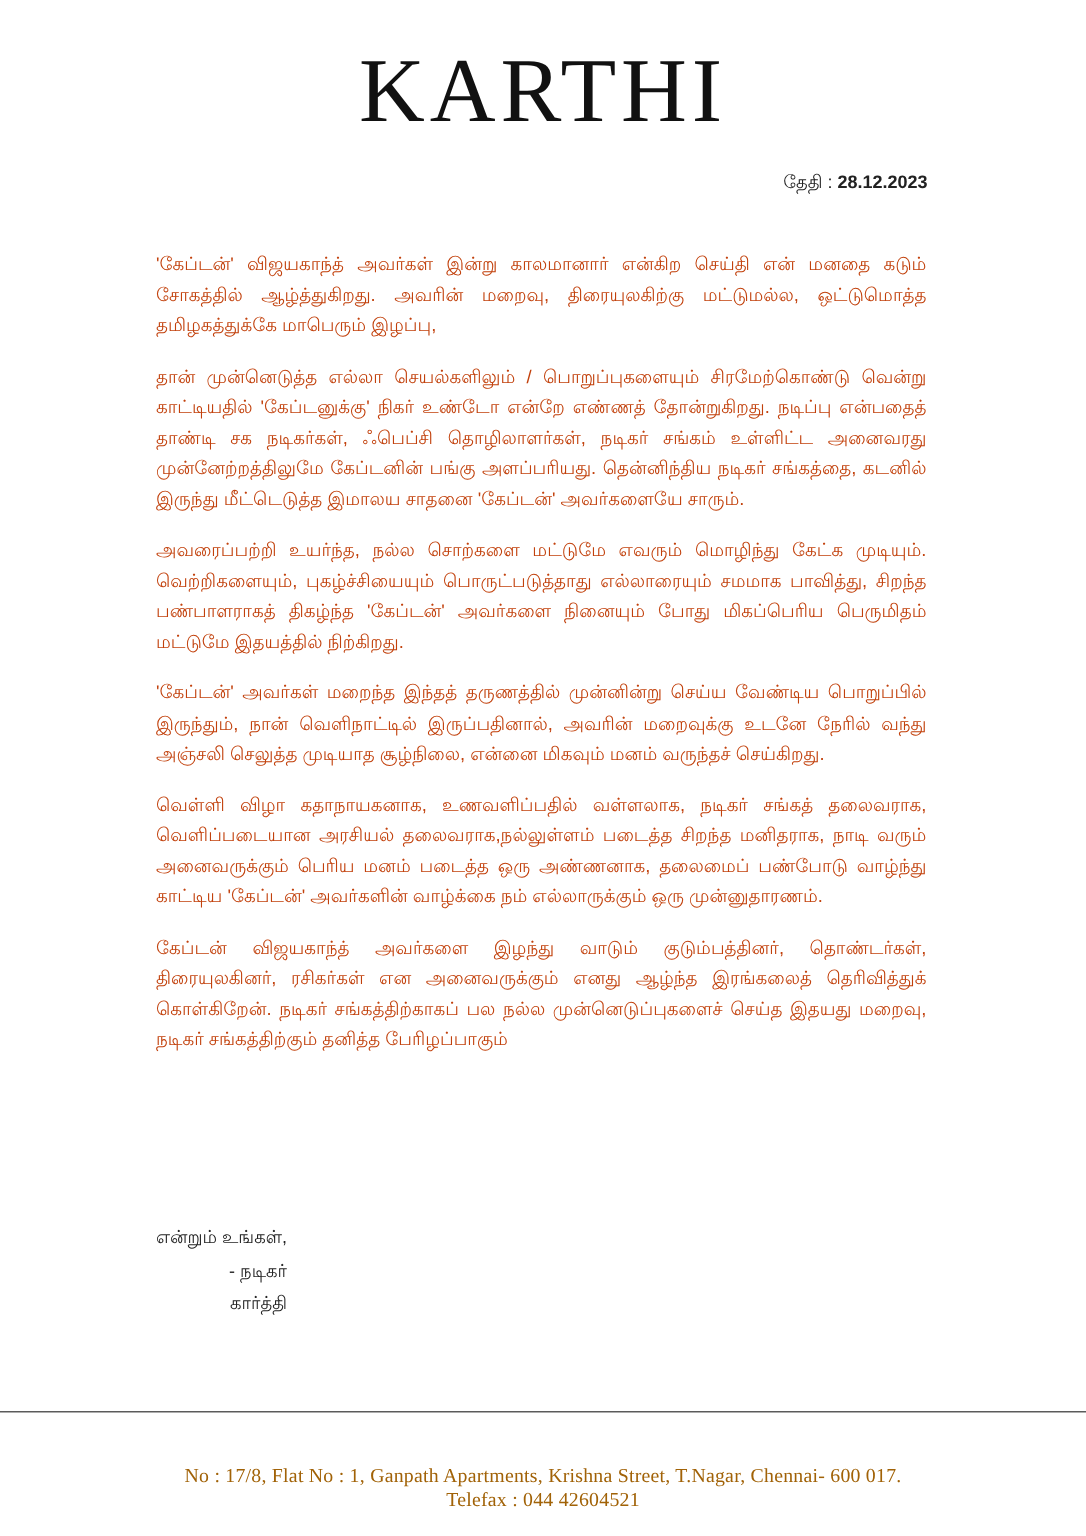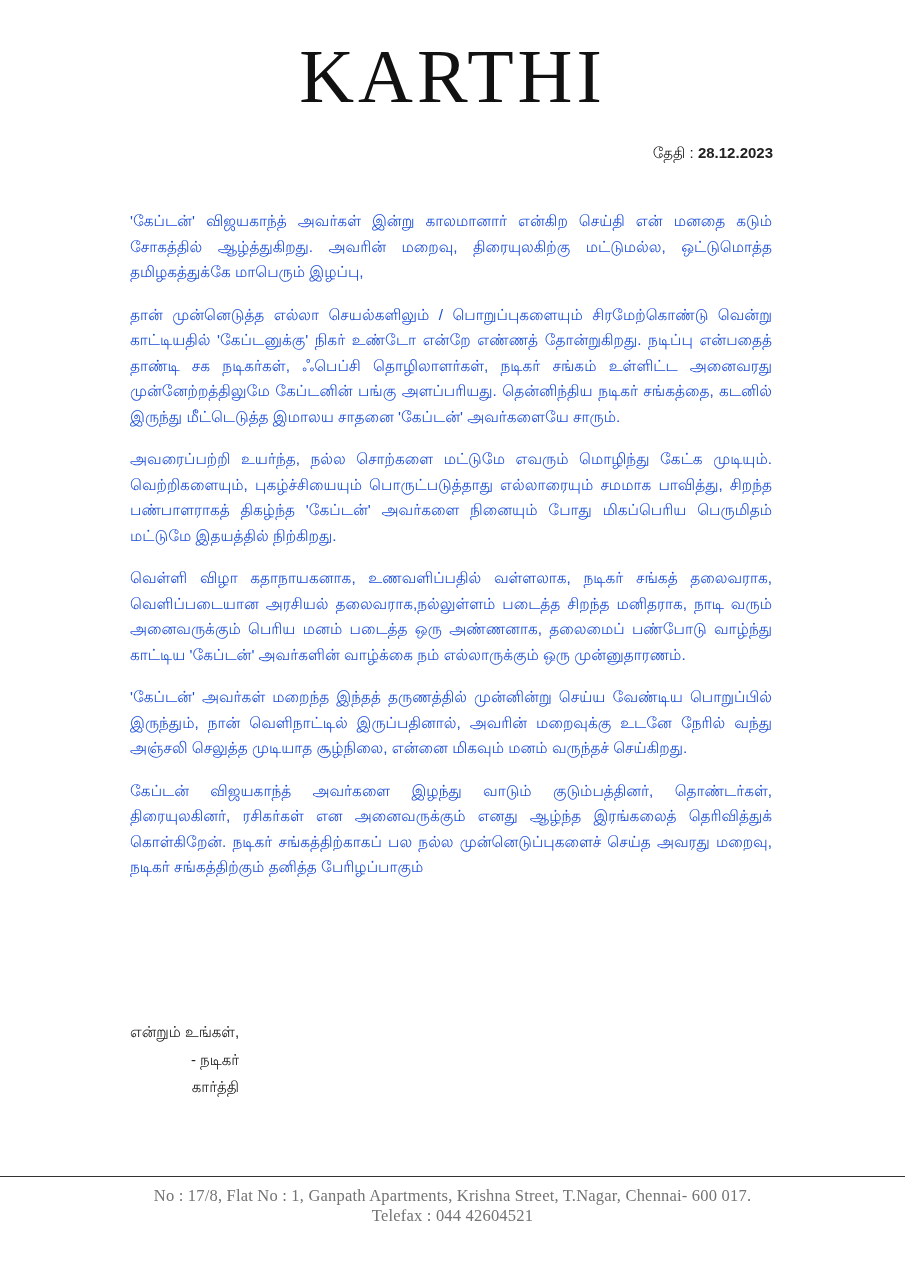--- a/index.html
+++ b/index.html
@@ -14,53 +14,53 @@
     font-weight: normal;
   }
   .date {
     position: absolute; top: 144px; right: 132px;
     font-family: "Liberation Sans", sans-serif; font-size: 15px; color: #222;
   }
   .date .val { font-weight: bold; }
   .body {
     position: absolute; top: 208px; left: 130px; width: 642px;
     font-family: "Liberation Sans", "DejaVu Sans", sans-serif;
-    font-size: 15.3px; line-height: 25.5px; color: #1d4ed8;
+    font-size: 15.3px; line-height: 25.5px; color: #c2410c;
   }
   .para { margin: 0 0 17px 0; text-align: justify; }
   .signoff { position: absolute; top: 1018px; left: 130px;
     font-family: "Liberation Sans", "DejaVu Sans", sans-serif; font-size: 15px; line-height: 27.5px; color: #222; }
   .signoff div { margin: 0; text-align: right; }
   .rule {
     position: absolute; top: 1176px; left: 0; width: 905px; height: 0;
     border-top: 1.5px solid #333;
   }
   .footer {
-    position: absolute; top: 1186px; left: 0; width: 905px; text-align: center;
+    position: absolute; top: 1220px; left: 0; width: 905px; text-align: center;
     font-family: "Liberation Serif", "DejaVu Serif", serif; font-size: 16.5px; line-height: 20px;
-    color: #737373; letter-spacing: 0.2px;
+    color: #a16207; letter-spacing: 0.2px;
   }
 </style>
 </head>
 <body>
 
 <div class="letterhead">KARTHI</div>
 
 <div class="date">
   <span>தேதி :</span>
   <span class="val">28.12.2023</span>
 </div>
 
 <div class="body">
   <p class="para">'கேப்டன்' விஜயகாந்த் அவர்கள் இன்று காலமானார் என்கிற செய்தி என் மனதை கடும் சோகத்தில் ஆழ்த்துகிறது. அவரின் மறைவு, திரையுலகிற்கு மட்டுமல்ல, ஒட்டுமொத்த தமிழகத்துக்கே மாபெரும் இழப்பு,</p>
   <p class="para">தான் முன்னெடுத்த எல்லா செயல்களிலும் / பொறுப்புகளையும் சிரமேற்கொண்டு வென்று காட்டியதில் 'கேப்டனுக்கு' நிகர் உண்டோ என்றே எண்ணத் தோன்றுகிறது. நடிப்பு என்பதைத் தாண்டி சக நடிகர்கள், ஃபெப்சி தொழிலாளர்கள், நடிகர் சங்கம் உள்ளிட்ட அனைவரது முன்னேற்றத்திலுமே கேப்டனின் பங்கு அளப்பரியது. தென்னிந்திய நடிகர் சங்கத்தை, கடனில் இருந்து மீட்டெடுத்த இமாலய சாதனை 'கேப்டன்' அவர்களையே சாரும்.</p>
   <p class="para">அவரைப்பற்றி உயர்ந்த, நல்ல சொற்களை மட்டுமே எவரும் மொழிந்து கேட்க முடியும். வெற்றிகளையும், புகழ்ச்சியையும் பொருட்படுத்தாது எல்லாரையும் சமமாக பாவித்து, சிறந்த பண்பாளராகத் திகழ்ந்த 'கேப்டன்' அவர்களை நினையும் போது மிகப்பெரிய பெருமிதம் மட்டுமே இதயத்தில் நிற்கிறது.</p>
+  <p class="para">'கேப்டன்' அவர்கள் மறைந்த இந்தத் தருணத்தில் முன்னின்று செய்ய வேண்டிய பொறுப்பில் இருந்தும், நான் வெளிநாட்டில் இருப்பதினால், அவரின் மறைவுக்கு உடனே நேரில் வந்து அஞ்சலி செலுத்த முடியாத சூழ்நிலை, என்னை மிகவும் மனம் வருந்தச் செய்கிறது.</p>
   <p class="para">வெள்ளி விழா கதாநாயகனாக, உணவளிப்பதில் வள்ளலாக, நடிகர் சங்கத் தலைவராக, வெளிப்படையான அரசியல் தலைவராக,நல்லுள்ளம் படைத்த சிறந்த மனிதராக, நாடி வரும் அனைவருக்கும் பெரிய மனம் படைத்த ஒரு அண்ணனாக, தலைமைப் பண்போடு வாழ்ந்து காட்டிய 'கேப்டன்' அவர்களின் வாழ்க்கை நம் எல்லாருக்கும் ஒரு முன்னுதாரணம்.</p>
-  <p class="para">'கேப்டன்' அவர்கள் மறைந்த இந்தத் தருணத்தில் முன்னின்று செய்ய வேண்டிய பொறுப்பில் இருந்தும், நான் வெளிநாட்டில் இருப்பதினால், அவரின் மறைவுக்கு உடனே நேரில் வந்து அஞ்சலி செலுத்த முடியாத சூழ்நிலை, என்னை மிகவும் மனம் வருந்தச் செய்கிறது.</p>
-  <p class="para">கேப்டன் விஜயகாந்த் அவர்களை இழந்து வாடும் குடும்பத்தினர், தொண்டர்கள், திரையுலகினர், ரசிகர்கள் என அனைவருக்கும் எனது ஆழ்ந்த இரங்கலைத் தெரிவித்துக் கொள்கிறேன். நடிகர் சங்கத்திற்காகப் பல நல்ல முன்னெடுப்புகளைச் செய்த அவரது மறைவு, நடிகர் சங்கத்திற்கும் தனித்த பேரிழப்பாகும்</p>
+  <p class="para">கேப்டன் விஜயகாந்த் அவர்களை இழந்து வாடும் குடும்பத்தினர், தொண்டர்கள், திரையுலகினர், ரசிகர்கள் என அனைவருக்கும் எனது ஆழ்ந்த இரங்கலைத் தெரிவித்துக் கொள்கிறேன். நடிகர் சங்கத்திற்காகப் பல நல்ல முன்னெடுப்புகளைச் செய்த இதயது மறைவு, நடிகர் சங்கத்திற்கும் தனித்த பேரிழப்பாகும்</p>
 </div>
 
 <div class="signoff">
   <div>என்றும் உங்கள்,</div>
   <div>- நடிகர்</div>
   <div>கார்த்தி</div>
 </div>
 
 <div class="rule"></div>
 

